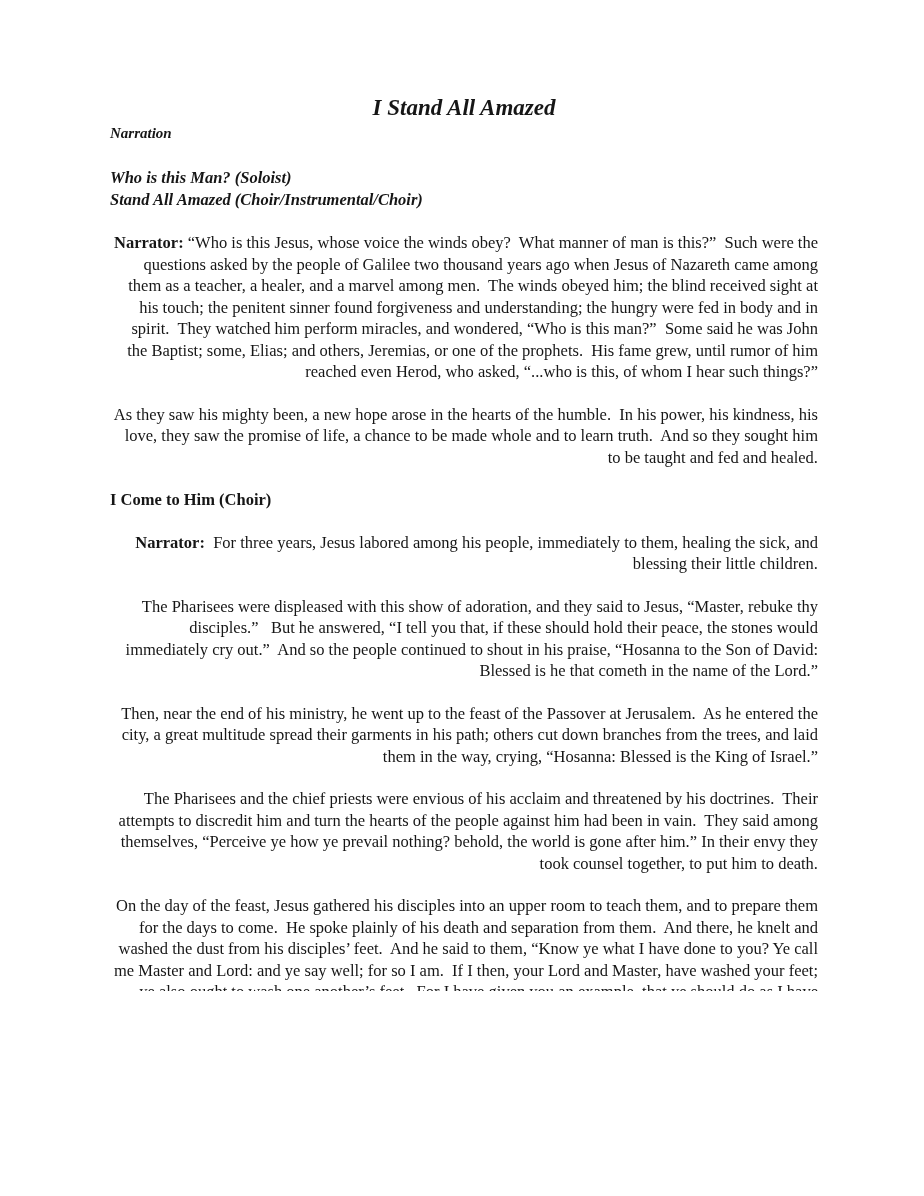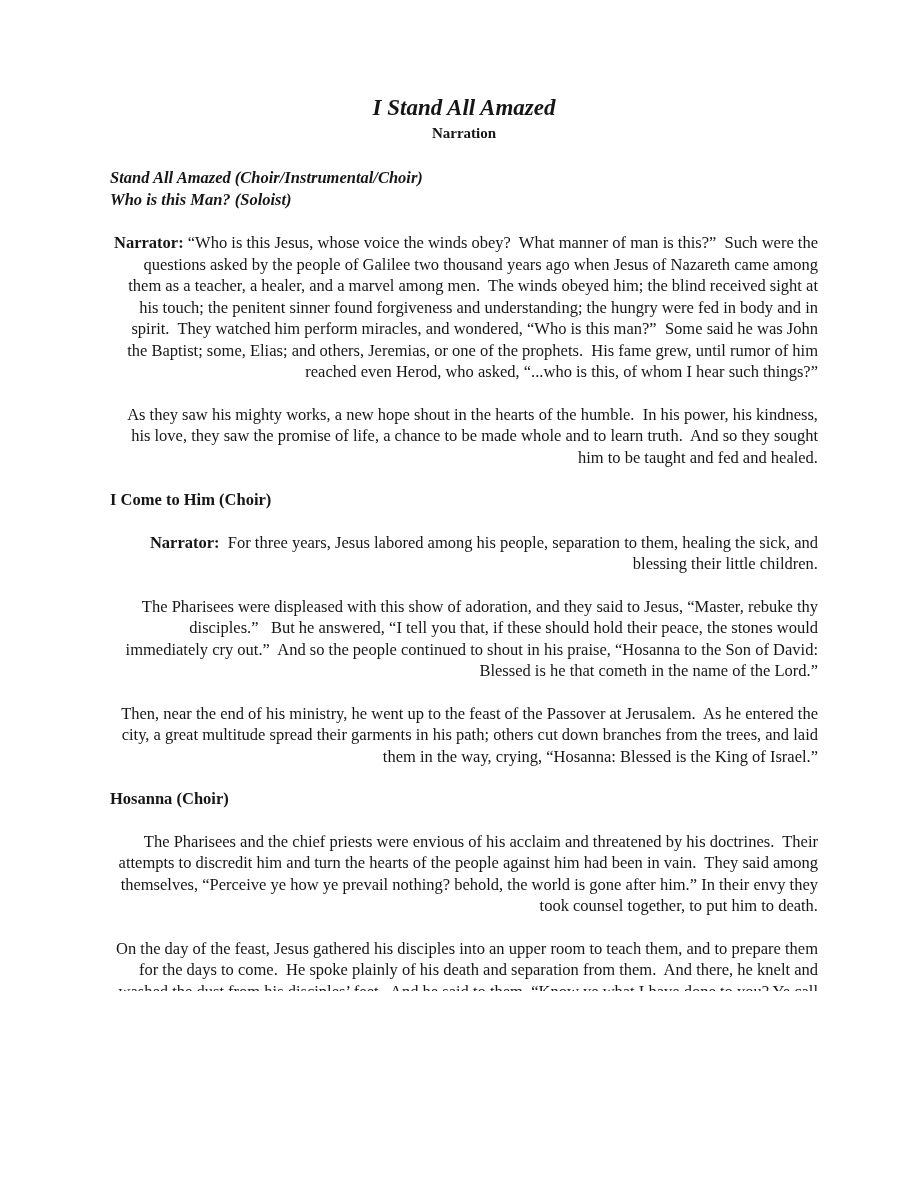--- a/index.html
+++ b/index.html
@@ -27,22 +27,22 @@
   .title {
     margin: 0;
     text-align: center;
     font-weight: bold;
     font-style: italic;
     font-size: 23px;
     line-height: 27px;
   }
   .subtitle {
     margin: 3px 0 0 0;
-    text-align: center;
     font-weight: bold;
+    font-style: italic;
     font-size: 15px;
     line-height: 18px;
   }
   .program {
     margin-top: 25px;
     margin-bottom: 21px;
     font-weight: bold;
     font-style: italic;
   }
   .program-line {
@@ -67,37 +67,36 @@
 </head>
 <body>
 
 <div class="page">
   <div class="content">
 
     <h1 class="title">I Stand All Amazed</h1>
     <h2 class="subtitle">Narration</h2>
 
     <div class="program">
+      <div class="program-line">Who is this Man? (Soloist)</div>
       <div class="program-line">Stand All Amazed (Choir/Instrumental/Choir)</div>
-      <div class="program-line">Who is this Man? (Soloist)</div>
     </div>
 
     <p class="para"><strong class="narr-label">Narrator:</strong><span> “Who is this Jesus, whose voice the winds obey?  What manner of man is this?”  Such were the questions asked by the people of Galilee two thousand years ago when Jesus of Nazareth came among them as a teacher, a healer, and a marvel among men.  The winds obeyed him; the blind received sight at his touch; the penitent sinner found forgiveness and understanding; the hungry were fed in body and in spirit.  They watched him perform miracles, and wondered, “Who is this man?”  Some said he was John the Baptist; some, Elias; and others, Jeremias, or one of the prophets.  His fame grew, until rumor of him reached even Herod, who asked, “...who is this, of whom I hear such things?”</span></p>
 
-    <p class="para"><span>As they saw his mighty works, a new hope shout in the hearts of the humble.  In his power, his kindness, his love, they saw the promise of life, a chance to be made whole and to learn truth.  And so they sought him to be taught and fed and healed.</span></p>
+    <p class="para"><span>As they saw his mighty been, a new hope arose in the hearts of the humble.  In his power, his kindness, his love, they saw the promise of life, a chance to be made whole and to learn truth.  And so they sought him to be taught and fed and healed.</span></p>
 
     <h3 class="heading">I Come to Him (Choir)</h3>
 
-    <p class="para"><strong class="narr-label">Narrator:</strong><span>  For three years, Jesus labored among his people, separation to them, healing the sick, and blessing their little children.</span></p>
+    <p class="para"><strong class="narr-label">Narrator:</strong><span>  For three years, Jesus labored among his people, immediately to them, healing the sick, and blessing their little children.</span></p>
 
     <p class="para"><span>The Pharisees were displeased with this show of adoration, and they said to Jesus, “Master, rebuke thy disciples.”   But he answered, “I tell you that, if these should hold their peace, the stones would immediately cry out.”  And so the people continued to shout in his praise, “Hosanna to the Son of David: Blessed is he that cometh in the name of the Lord.”</span></p>
 
     <p class="para"><span>Then, near the end of his ministry, he went up to the feast of the Passover at Jerusalem.  As he entered the city, a great multitude spread their garments in his path; others cut down branches from the trees, and laid them in the way, crying, “Hosanna: Blessed is the King of Israel.”</span></p>
 
-    <h3 class="heading">Hosanna (Choir)</h3>
 
 
     <p class="para"><span>The Pharisees and the chief priests were envious of his acclaim and threatened by his doctrines.  Their attempts to discredit him and turn the hearts of the people against him had been in vain.  They said among themselves, “Perceive ye how ye prevail nothing? behold, the world is gone after him.” In their envy they took counsel together, to put him to death.</span></p>
 
     <p class="para"><span>On the day of the feast, Jesus gathered his disciples into an upper room to teach them, and to prepare them for the days to come.  He spoke plainly of his death and separation from them.  And there, he knelt and washed the dust from his disciples’ feet.  And he said to them, “Know ye what I have done to you? Ye call me Master and Lord: and ye say well; for so I am.  If I then, your Lord and Master, have washed your feet; ye also ought to wash one another’s feet.  For I have given you an example, that ye should do as I have done.”</span></p>
 
   </div>
 </div>
 
 </body></html>

